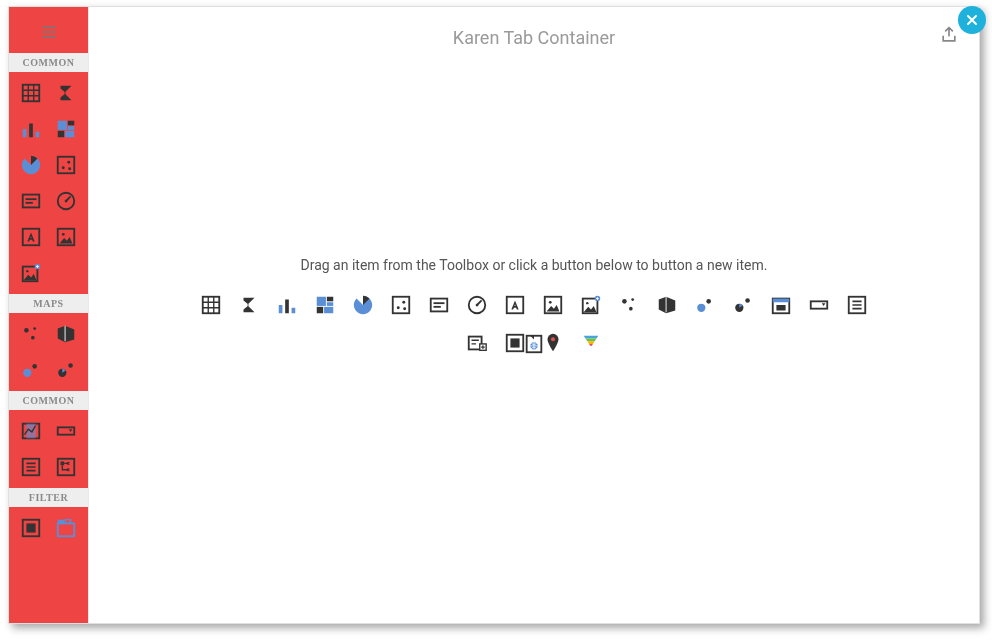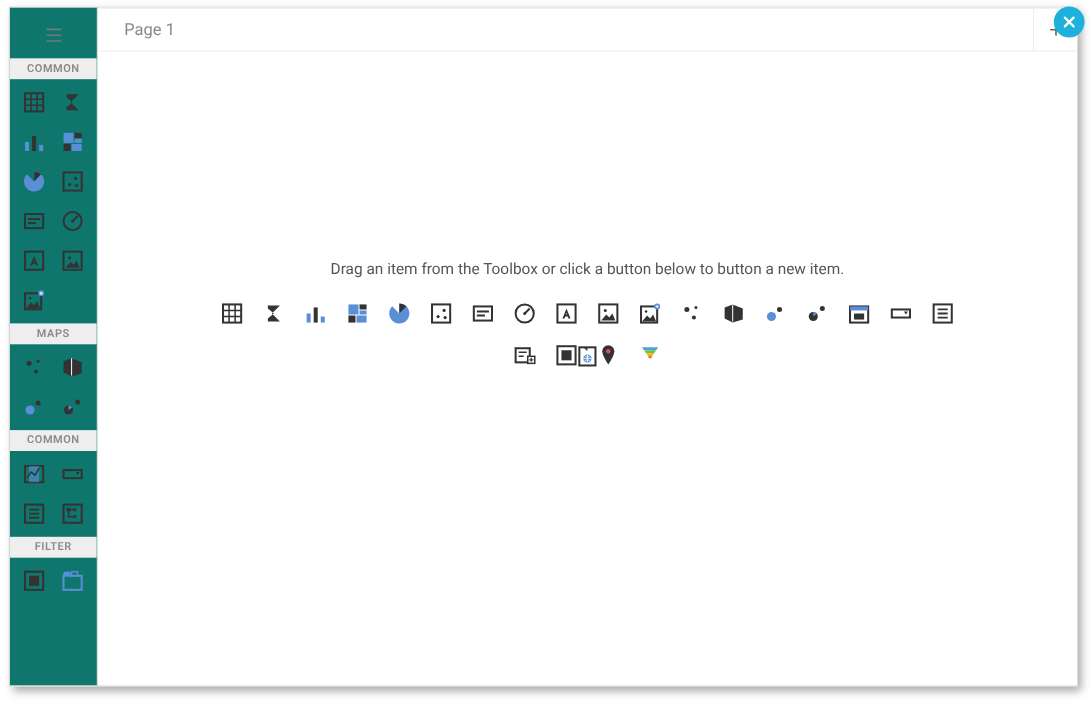--- a/index.html
+++ b/index.html
@@ -11,23 +11,24 @@
     box-shadow: 4px 4px 8px rgba(0,0,0,0.35);
   }
   .close-btn {
     position: absolute; right: 6px; top: 6px; width: 28px; height: 28px;
     border-radius: 50%; background: #1eb1dc; display: flex; align-items: center; justify-content: center;
     cursor: pointer; z-index: 10;
   }
   .close-btn svg { width: 16px; height: 16px; }
   .inner { display: flex; width: 100%; height: 100%; }
   .sidebar {
-    width: 80px; height: 100%; background: #0f766e; border-right: 1px solid #e8e8e8;
+    width: 80px; height: 100%; background: #ef4444; border-right: 1px solid #e8e8e8;
     display: flex; flex-direction: column; align-items: stretch;
     overflow: hidden;
+    font-family: Liberation Serif, serif;
   }
   .hamburger { display: flex; justify-content: center; padding: 16px 0 12px 0; cursor: pointer; }
   .hamburger svg { width: 22px; height: 18px; }
   .cat-label {
     background: #eeeeee; color: #8a8a8a; font-size: 10px; font-weight: 600;
     letter-spacing: 0.5px; text-align: center; padding: 4px 0;
   }
   .grid2 {
     display: grid; grid-template-columns: 1fr 1fr; gap: 10px 8px;
     padding: 8px 8px; justify-items: center;
@@ -385,30 +386,29 @@
           </div>
         <div class="tool">
             <svg>
               <use href="#i-tabc"></use>
             </svg>
           </div>
       </div>
     </div>
 
     <div class="main">
-
-      <div class="tabbar">
-        <div class="tab">Page 1</div>
-        <div class="spacer"></div>
-        <div class="add-tab">
+      <div class="header">
+        <div class="title">Karen Tab Container</div>
+        <div class="share">
           <svg>
-              <use href="#i-plus"></use>
+              <use href="#i-share"></use>
             </svg>
         </div>
       </div>
+
 
       <div class="canvas">
         <div class="hint">Drag an item from the Toolbox or click a button below to button a new item.</div>
 
         <div class="canvas-tools">
           <div class="tool">
               <svg>
                 <use href="#i-grid"></use>
               </svg>
             </div>

